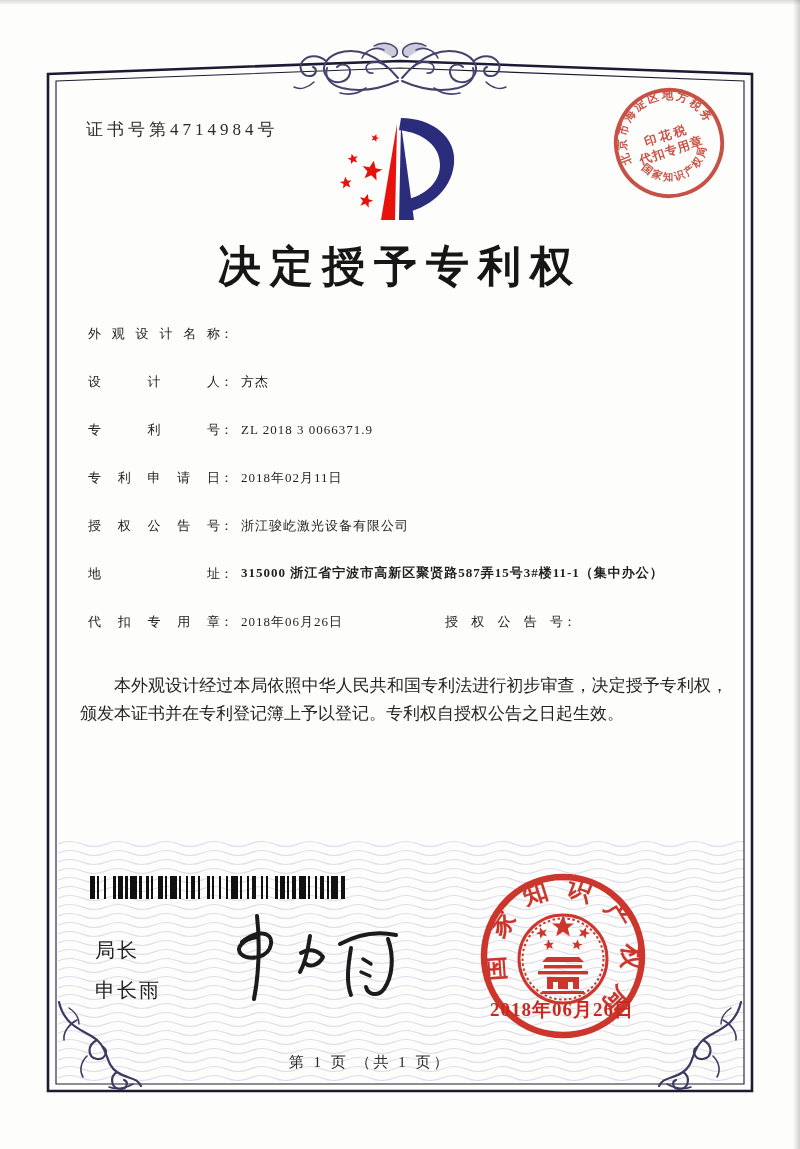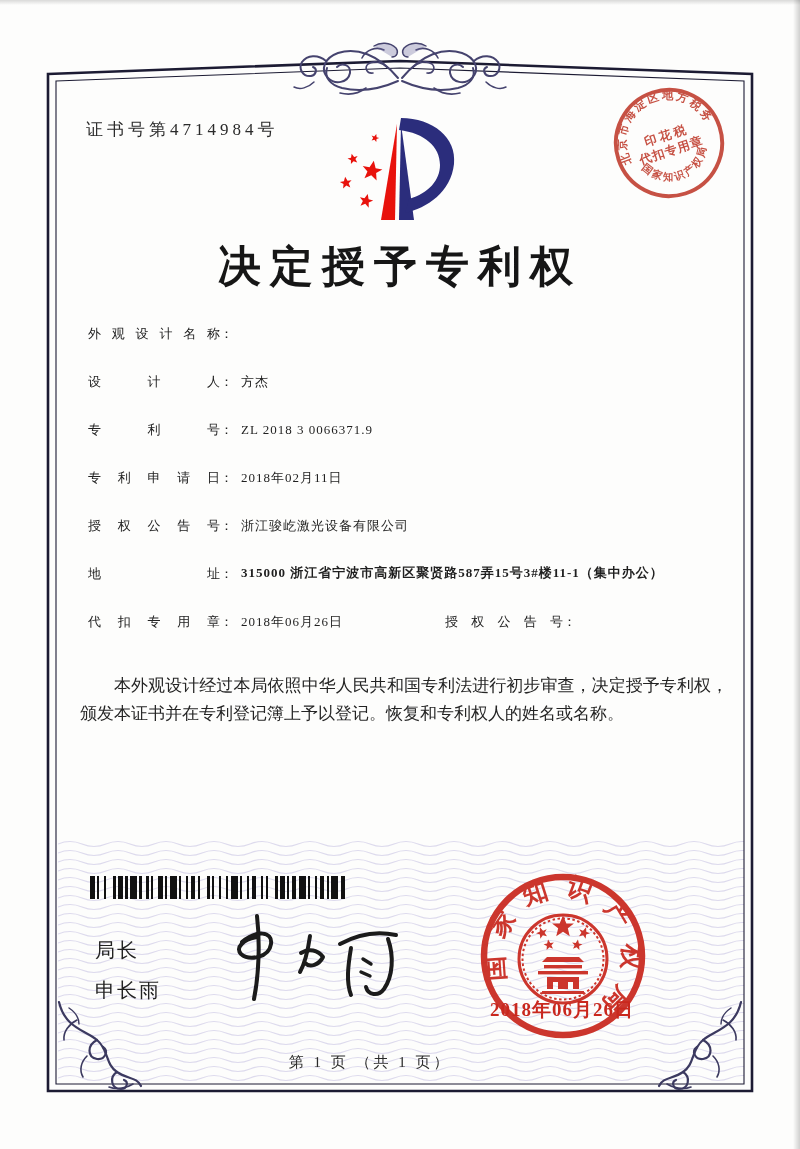--- a/index.html
+++ b/index.html
@@ -200,21 +200,21 @@
       <span class="f-colon">：</span>
     <span class="f-value">2018年06月26日</span>
     <span class="grant-right">
       <span class="f-label">授权公告号</span>
         <span class="f-colon">：</span>
     </span>
   </div>
 </div>
 
 <div class="abs paragraphs">
-  <p>本外观设计经过本局依照中华人民共和国专利法进行初步审查，决定授予专利权，颁发本证书并在专利登记簿上予以登记。恢复和专利权人的姓名或名称。</p>
+  <p>本外观设计经过本局依照中华人民共和国专利法进行初步审查，决定授予专利权，颁发本证书并在专利登记簿上予以登记。专利权自授权公告之日起生效。</p>
 </div>
 
 <div class="abs barcode" id="barcode"><span style="width: 4.69091px; background: rgb(17, 17, 17);"></span><span style="width: 2.34545px; background: transparent;"></span><span style="width: 2.34545px; background: rgb(17, 17, 17);"></span><span style="width: 4.69091px; background: transparent;"></span><span style="width: 2.34545px; background: rgb(17, 17, 17);"></span><span style="width: 7.03636px; background: transparent;"></span><span style="width: 2.34545px; background: rgb(17, 17, 17);"></span><span style="width: 2.34545px; background: transparent;"></span><span style="width: 4.69091px; background: rgb(17, 17, 17);"></span><span style="width: 2.34545px; background: transparent;"></span><span style="width: 2.34545px; background: rgb(17, 17, 17);"></span><span style="width: 2.34545px; background: transparent;"></span><span style="width: 7.03636px; background: rgb(17, 17, 17);"></span><span style="width: 2.34545px; background: transparent;"></span><span style="width: 2.34545px; background: rgb(17, 17, 17);"></span><span style="width: 4.69091px; background: transparent;"></span><span style="width: 2.34545px; background: rgb(17, 17, 17);"></span><span style="width: 2.34545px; background: transparent;"></span><span style="width: 2.34545px; background: rgb(17, 17, 17);"></span><span style="width: 4.69091px; background: transparent;"></span><span style="width: 4.69091px; background: rgb(17, 17, 17);"></span><span style="width: 2.34545px; background: transparent;"></span><span style="width: 2.34545px; background: rgb(17, 17, 17);"></span><span style="width: 2.34545px; background: transparent;"></span><span style="width: 7.03636px; background: rgb(17, 17, 17);"></span><span style="width: 2.34545px; background: transparent;"></span><span style="width: 2.34545px; background: rgb(17, 17, 17);"></span><span style="width: 4.69091px; background: transparent;"></span><span style="width: 2.34545px; background: rgb(17, 17, 17);"></span><span style="width: 2.34545px; background: transparent;"></span><span style="width: 4.69091px; background: rgb(17, 17, 17);"></span><span style="width: 2.34545px; background: transparent;"></span><span style="width: 2.34545px; background: rgb(17, 17, 17);"></span><span style="width: 7.03636px; background: transparent;"></span><span style="width: 2.34545px; background: rgb(17, 17, 17);"></span><span style="width: 2.34545px; background: transparent;"></span><span style="width: 2.34545px; background: rgb(17, 17, 17);"></span><span style="width: 4.69091px; background: transparent;"></span><span style="width: 2.34545px; background: rgb(17, 17, 17);"></span><span style="width: 4.69091px; background: transparent;"></span><span style="width: 2.34545px; background: rgb(17, 17, 17);"></span><span style="width: 2.34545px; background: transparent;"></span><span style="width: 7.03636px; background: rgb(17, 17, 17);"></span><span style="width: 2.34545px; background: transparent;"></span><span style="width: 2.34545px; background: rgb(17, 17, 17);"></span><span style="width: 4.69091px; background: transparent;"></span><span style="width: 2.34545px; background: rgb(17, 17, 17);"></span><span style="width: 2.34545px; background: transparent;"></span><span style="width: 4.69091px; background: rgb(17, 17, 17);"></span><span style="width: 4.69091px; background: transparent;"></span><span style="width: 2.34545px; background: rgb(17, 17, 17);"></span><span style="width: 2.34545px; background: transparent;"></span><span style="width: 2.34545px; background: rgb(17, 17, 17);"></span><span style="width: 7.03636px; background: transparent;"></span><span style="width: 2.34545px; background: rgb(17, 17, 17);"></span><span style="width: 2.34545px; background: transparent;"></span><span style="width: 4.69091px; background: rgb(17, 17, 17);"></span><span style="width: 2.34545px; background: transparent;"></span><span style="width: 2.34545px; background: rgb(17, 17, 17);"></span><span style="width: 2.34545px; background: transparent;"></span><span style="width: 4.69091px; background: rgb(17, 17, 17);"></span><span style="width: 2.34545px; background: transparent;"></span><span style="width: 7.03636px; background: rgb(17, 17, 17);"></span><span style="width: 2.34545px; background: transparent;"></span><span style="width: 2.34545px; background: rgb(17, 17, 17);"></span><span style="width: 4.69091px; background: transparent;"></span><span style="width: 2.34545px; background: rgb(17, 17, 17);"></span><span style="width: 2.34545px; background: transparent;"></span><span style="width: 4.69091px; background: rgb(17, 17, 17);"></span><span style="width: 2.34545px; background: transparent;"></span><span style="width: 2.34545px; background: rgb(17, 17, 17);"></span><span style="width: 2.34545px; background: transparent;"></span><span style="width: 7.03636px; background: rgb(17, 17, 17);"></span><span style="width: 2.34545px; background: transparent;"></span><span style="width: 4.69091px; background: rgb(17, 17, 17);"></span><span style="width: 2.34545px; background: transparent;"></span></div>
 
 <div class="abs director">
   <div>局长</div>
   <div>申长雨</div>
 </div>
 
 <svg class="abs sig" width="205" height="102" viewBox="0 0 205 102">

